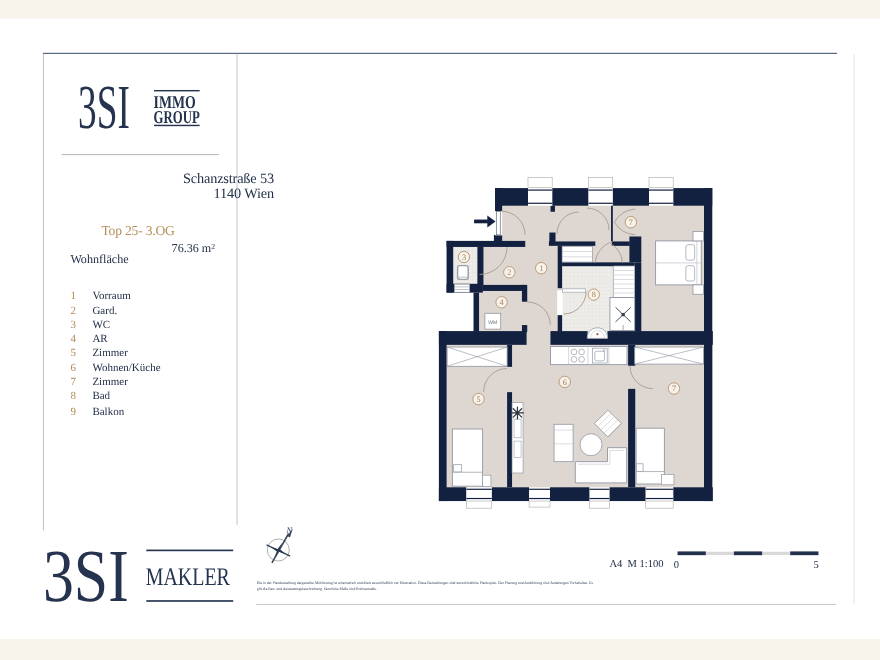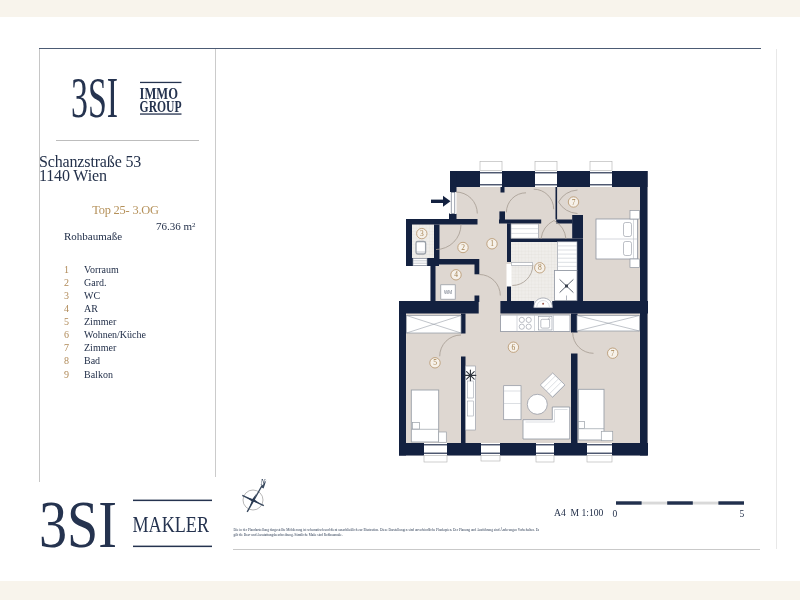--- a/index.html
+++ b/index.html
@@ -28,25 +28,25 @@
 <svg class="abs" style="left:60px;top:60px;" width="140" height="62" viewBox="60 60 140 62">
   <text x="71" y="116.5" font-family="Liberation Serif" font-size="57" fill="#25334f" textLength="47" lengthAdjust="spacingAndGlyphs">3SI</text>
   <rect x="140" y="81.8" width="41.5" height="1.3" fill="#25334f"></rect>
   <text x="139.6" y="98.6" font-family="Liberation Serif" font-weight="bold" font-size="16.5" fill="#25334f" textLength="38.4" lengthAdjust="spacingAndGlyphs">IMMO</text>
   <text x="139.6" y="111.8" font-family="Liberation Serif" font-weight="bold" font-size="16.5" fill="#25334f" textLength="42" lengthAdjust="spacingAndGlyphs">GROUP</text>
   <rect x="140" y="113.4" width="41.5" height="1.3" fill="#25334f"></rect>
 </svg>
 
 <div class="abs" style="left:56px;top:140px;width:143px;height:1px;background:#bdbdbd;"></div>
 
-<div class="abs" style="left:39px;top:155px;width:210px;text-align:left;font-size:16px;line-height:14px;letter-spacing:-0.15px;color:#23304a;">Schanzstraße 53<br>1140 Wien</div>
+<div class="abs" style="left:39px;top:155px;width:210px;text-align:right;font-size:13px;line-height:14px;letter-spacing:-0.15px;color:#23304a;">Schanzstraße 53<br>1140 Wien</div>
 
 <div class="abs" style="left:39px;top:203px;width:173px;text-align:center;font-size:12.4px;letter-spacing:-0.2px;color:#b5915a;">Top 25- 3.OG</div>
 
-<div class="abs" style="left:64px;top:230px;font-size:11px;color:#23304a;">Rohbaumaße</div>
+<div class="abs" style="left:64px;top:230px;font-size:11px;color:#23304a;">Wohnfläche</div>
 <div class="abs" style="left:156px;top:220px;font-size:11px;color:#23304a;">76.36 m<span style="font-size:7px;vertical-align:3px;">2</span></div>
 
 <div class="abs" style="left:64px;top:262.5px;font-size:10px;line-height:13.14px;color:#23304a;">
 <div><span style="color:#b08a58;display:inline-block;width:20px;">1</span>Vorraum</div>
 <div><span style="color:#b08a58;display:inline-block;width:20px;">2</span>Gard.</div>
 <div><span style="color:#b08a58;display:inline-block;width:20px;">3</span>WC</div>
 <div><span style="color:#b08a58;display:inline-block;width:20px;">4</span>AR</div>
 <div><span style="color:#b08a58;display:inline-block;width:20px;">5</span>Zimmer</div>
 <div><span style="color:#b08a58;display:inline-block;width:20px;">6</span>Wohnen/Küche</div>
 <div><span style="color:#b08a58;display:inline-block;width:20px;">7</span>Zimmer</div>

